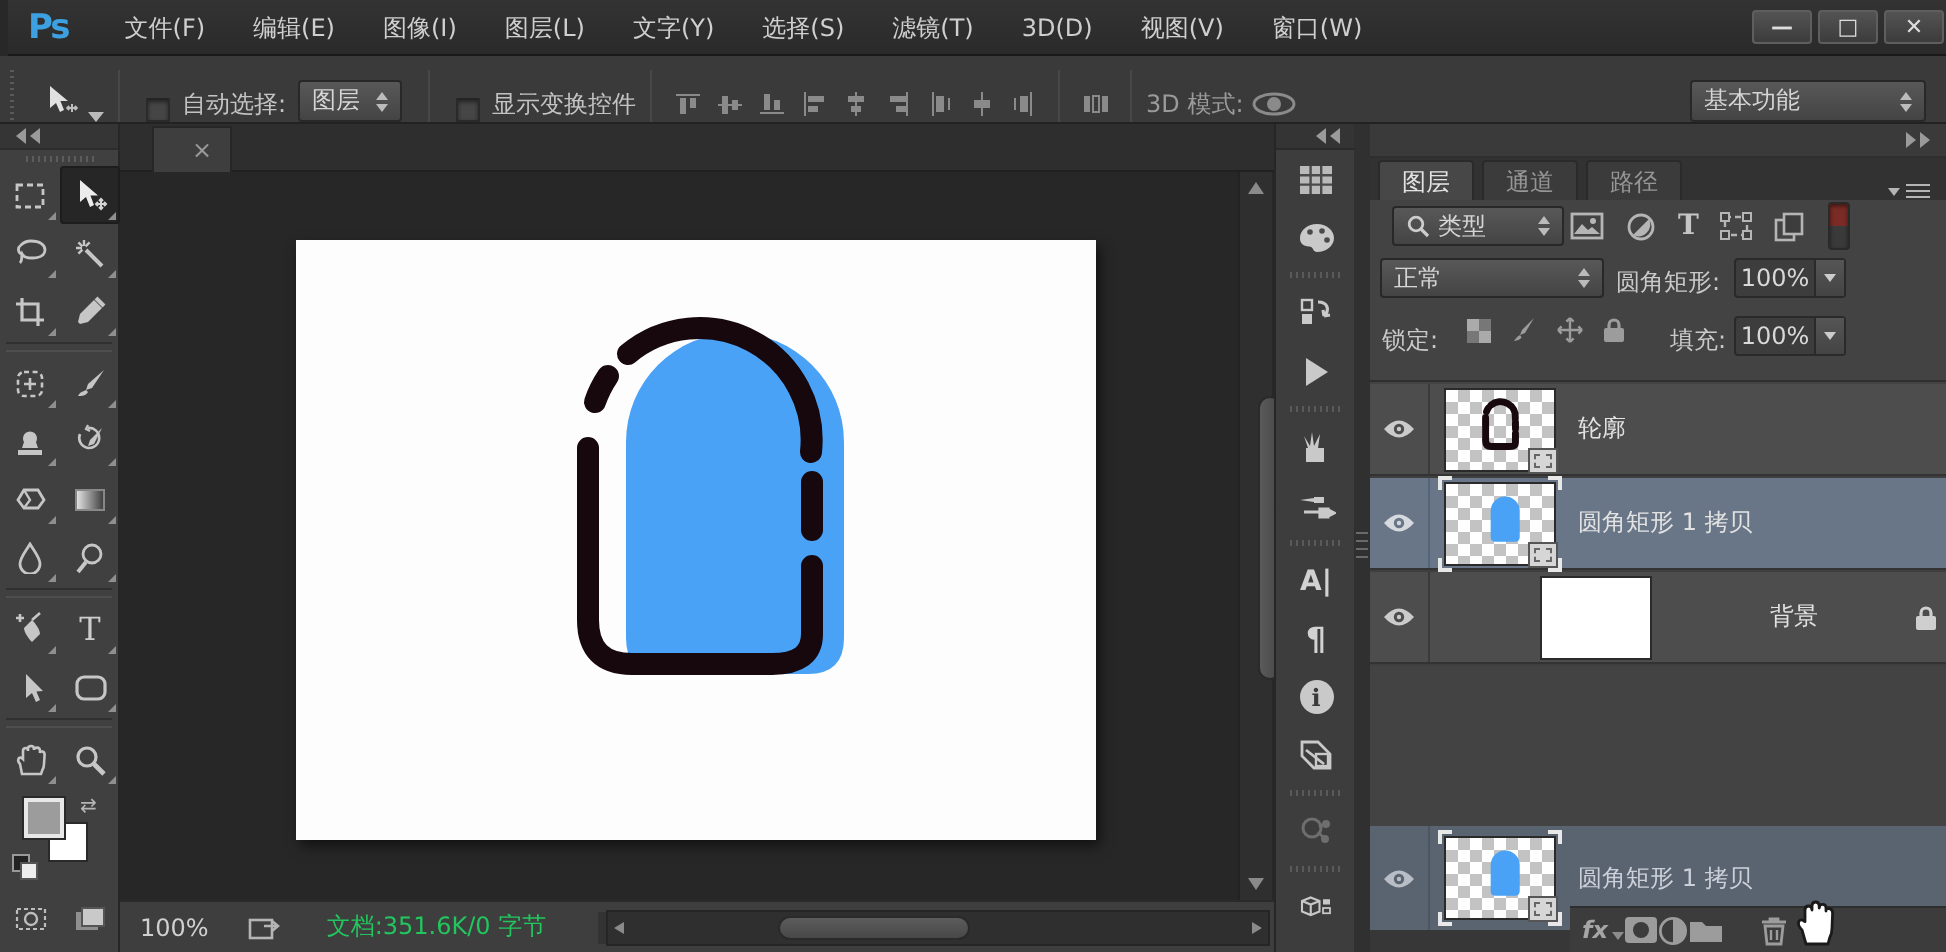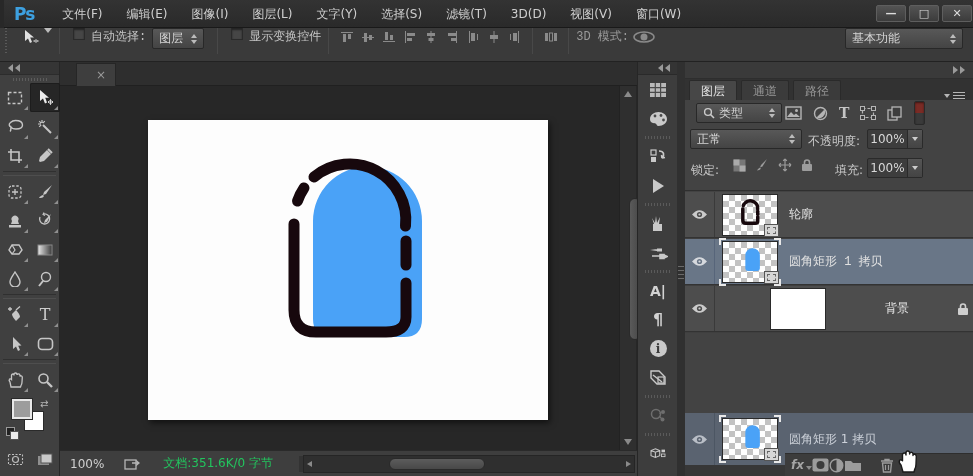--- a/index.html
+++ b/index.html
@@ -16,21 +16,21 @@
     display:flex; align-items:center; }
   .ps-logo { color:#3da0e0; font-weight:bold; font-size:17px; margin:0 16px 0 10px; letter-spacing:-1px; }
   .menu-item { color:#cfcfcf; font-size:12px; padding:0 12px; height:28px; line-height:28px; white-space:nowrap; }
   .win-controls { margin-left:auto; display:flex; margin-right:5px; }
   .win-btn { width:30px; height:17px; border:1px solid #5e5e5e; border-radius:2px;
     background:linear-gradient(#535353,#3c3c3c); color:#ddd; font-size:11px; font-weight:bold;
     display:flex; align-items:center; justify-content:center; margin-left:3px; line-height:1; }
 
   
   .optionsbar { position:absolute; top:28px; left:0; width:973px; height:34px;
-    background:#3a3a3a; border-bottom:1px solid #222; display:flex; align-items:flex-start;font-family:Liberation Mono, monospace; }
+    background:#3a3a3a; border-bottom:1px solid #222; display:flex; align-items:flex-end; }
   .grip-v { width:7px; height:26px; margin:0 4px 0 3px;
     background:repeating-linear-gradient(#5a5a5a 0 1px, transparent 1px 3px);
     background-size:2px 100%; background-repeat:no-repeat; background-position:2px 0; }
   .opt-sep { width:1px; height:26px; background:#2a2a2a; border-right:1px solid #484848; margin:0 7px; }
   .caret-down { width:0; height:0; border-left:4px solid transparent; border-right:4px solid transparent;
     border-top:5px solid #bbb; margin-left:4px; }
   .checkbox { width:12px; height:12px; background:#464646; border:1px solid #2a2a2a;
     border-top-color:#242424; box-shadow:inset 0 1px 2px rgba(0,0,0,.5); margin:0 6px; border-radius:1px; }
   .opt-label { color:#c3c3c3; white-space:nowrap; }
   .dd { height:21px; background:linear-gradient(#585858,#444); border:1px solid #282828; border-radius:2px;
@@ -128,21 +128,21 @@
   .val-box { position:absolute; width:56px; height:20px; background:#3d3d3d; border:1px solid #2a2a2a; border-radius:2px;
     display:flex; align-items:center; }
   .val-box .v { flex:1; text-align:center; color:#d8d8d8; }
   .val-box .btn { width:15px; height:18px; background:linear-gradient(#555,#444); border-left:1px solid #2a2a2a;
     display:flex; align-items:center; justify-content:center; }
   .val-box .btn i { width:0;height:0;border-left:3.5px solid transparent;border-right:3.5px solid transparent;border-top:4px solid #ccc; }
   .lock-icons { position:absolute; left:48px; top:96px; display:flex; gap:9px; align-items:center; }
   .rp-sep { position:absolute; left:0; right:0; height:1px; background:#2f2f2f; }
 
   
-  .layerlist { position:absolute; top:130px; left:0; right:0; height:141px; background:#3f3f3f;font-family:Liberation Mono, monospace; }
+  .layerlist { position:absolute; top:130px; left:0; right:0; height:141px; background:#3f3f3f; }
   .lrow { position:absolute; left:0; right:0; height:46px; background:#4d4d4d; border-bottom:1px solid #333;
     display:flex; align-items:center; }
   .lrow.sel { background:#697687; }
   .eye-col { width:30px; height:100%; border-right:1px solid #3a3a3a; display:flex; align-items:center; justify-content:center; flex:none; }
   .thumb { width:56px; height:42px; margin-left:7px; position:relative; border:1px solid #2a2a2a; flex:none; }
   .checker { background-color:#fff;
     background-image:linear-gradient(45deg,#c3c3c3 25%,transparent 25%,transparent 75%,#c3c3c3 75%),
                      linear-gradient(45deg,#c3c3c3 25%,#fff 25%,#fff 75%,#c3c3c3 75%);
     background-size:12px 12px; background-position:0 0,6px 6px; }
   .thumb svg { position:absolute; left:0; top:0; }
@@ -682,21 +682,21 @@
     </div>
     <div class="toggle-sw"></div>
 
     <div class="dd blend-dd">
       <span>正常</span>
       <span class="spinner">
           <i class="up"></i>
           <i class="dn"></i>
         </span>
     </div>
-    <span class="val-label" style="left:123px; top:71px;">不透明度:</span>
+    <span class="val-label" style="left:123px; top:71px;">圆角矩形:</span>
     <div class="val-box" style="left:182px; top:67px;">
       <span class="v">100%</span>
       <span class="btn">
           <i></i>
         </span>
     </div>
 
     <span class="val-label" style="left:6px; top:100px;">锁定:</span>
     <div class="lock-icons">
       <span>

